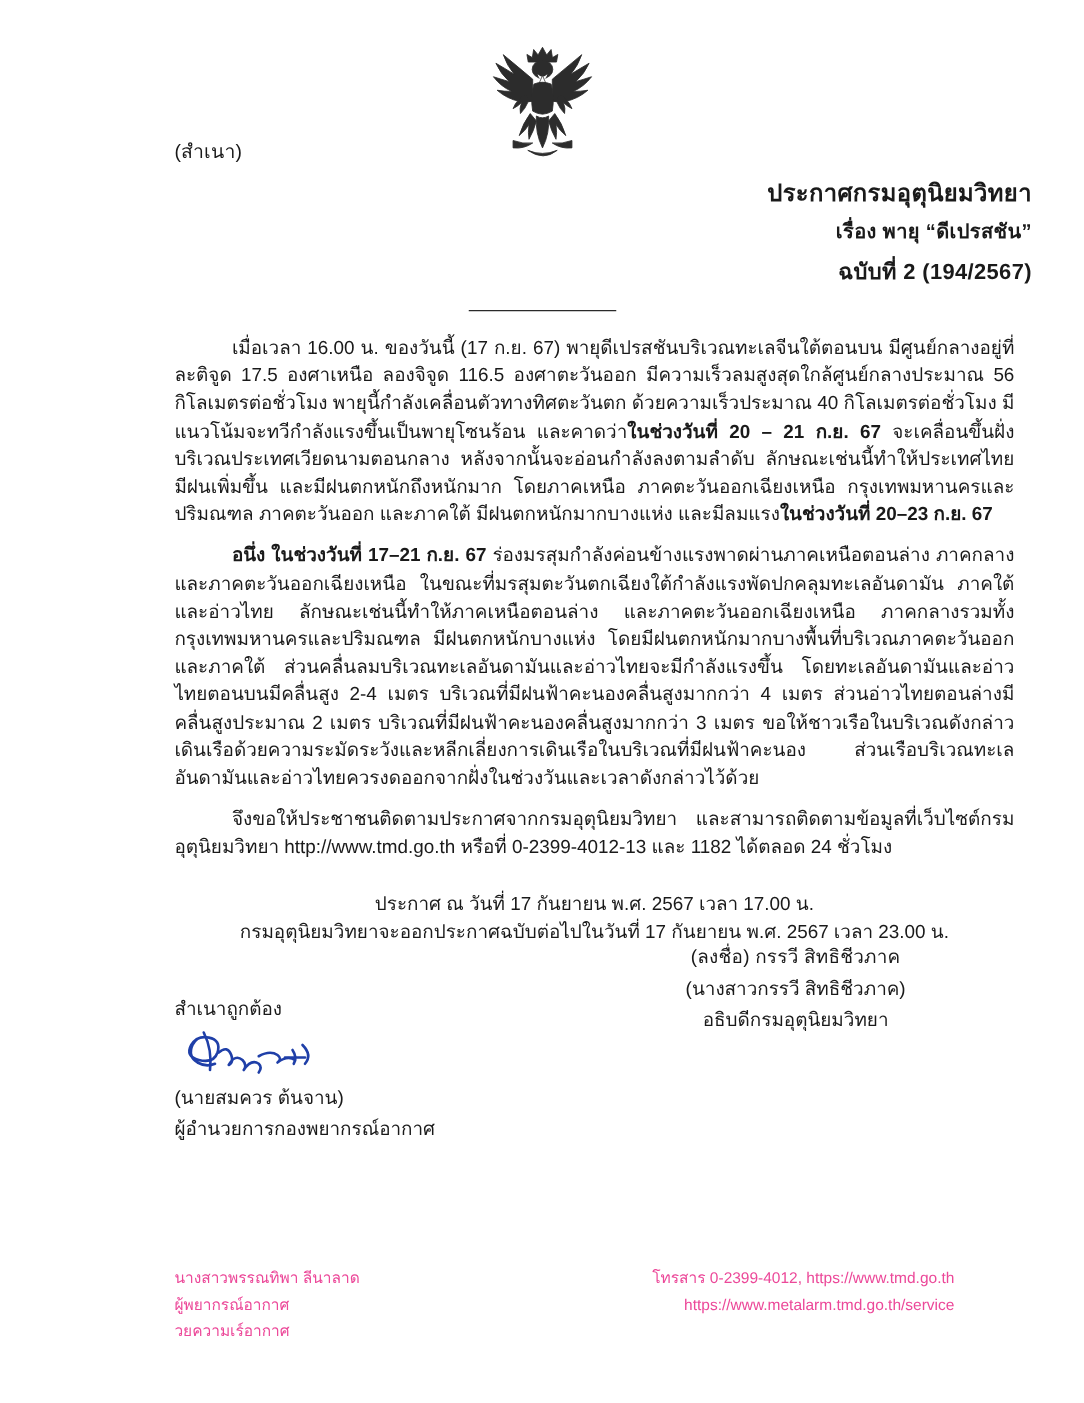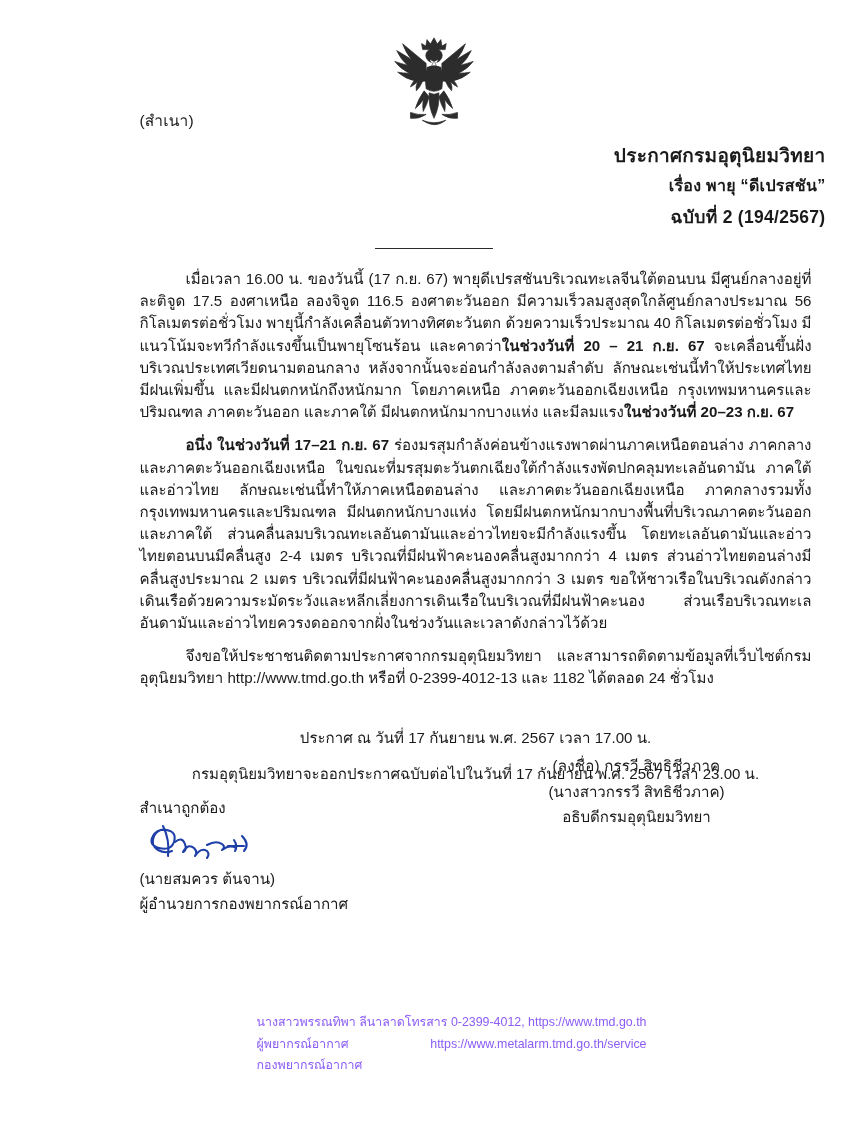--- a/index.html
+++ b/index.html
@@ -88,21 +88,21 @@
     text-justify: inter-word;
   }
   .para { margin: 0 0 11px 0; }
   .para.indent { text-indent: 46px; }
   .para b { font-weight: bold; }
 
   .centered-line {
     text-align: center;
     font-size: 15.1px;
     line-height: 22.2px;
-    margin: 14px;
+    margin: 0;
   }
   .gap-small { height: 12px; }
 
   
   .sign-block {
     position: absolute;
     top: 705px;
     left: 430px;
     width: 330px;
     text-align: center;
@@ -130,24 +130,24 @@
   }
   .ink-signature svg { display: block; width: 100%; height: 100%; }
 
   
   .footer {
     position: absolute;
     left: 98px;
     right: 62px;
     top: 1012px;
     display: flex;
-    justify-content: center;
+    justify-content: space-between;
     font-size: 12.4px;
     line-height: 21.5px;
-    color: #8b5cf6;
+    color: #ec4899;
   }
   .footer-left { text-align: left; }
   .footer-right { text-align: right; }
 </style>
 </head>
 <body>
 
 <div class="page">
 
   <div class="copy-mark">(สำเนา)</div>
@@ -229,21 +229,21 @@
       </svg>
     </div>
     <div>(นายสมควร ต้นจาน)</div>
     <div>ผู้อำนวยการกองพยากรณ์อากาศ</div>
   </div>
 
   <div class="footer">
     <div class="footer-left">
       <div>นางสาวพรรณทิพา ลีนาลาด</div>
       <div>ผู้พยากรณ์อากาศ</div>
-      <div>กองพยากรณ์อากาศ</div>
+      <div>วยความเร์อากาศ</div>
     </div>
     <div class="footer-right">
       <div>โทรสาร 0-2399-4012, https://www.tmd.go.th</div>
       <div>https://www.metalarm.tmd.go.th/service</div>
     </div>
   </div>
 
 </div>
 
 </body></html>

